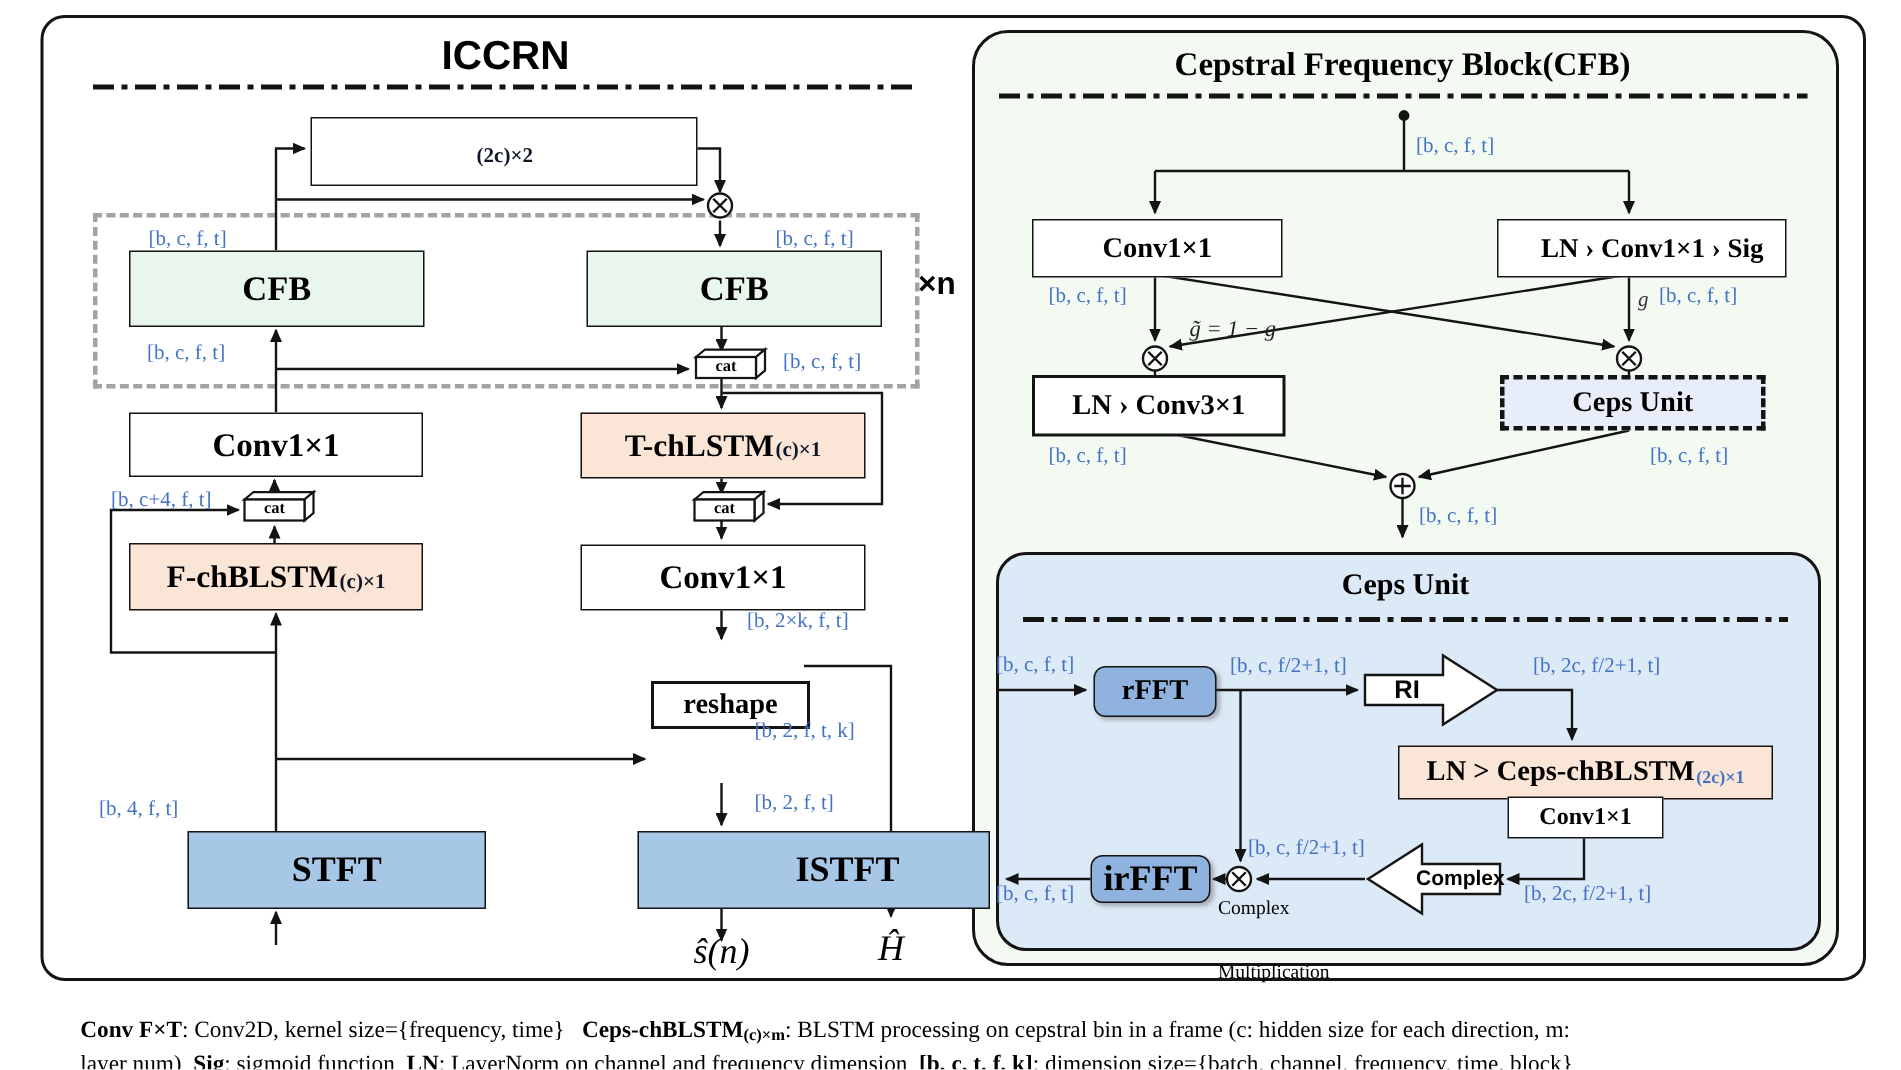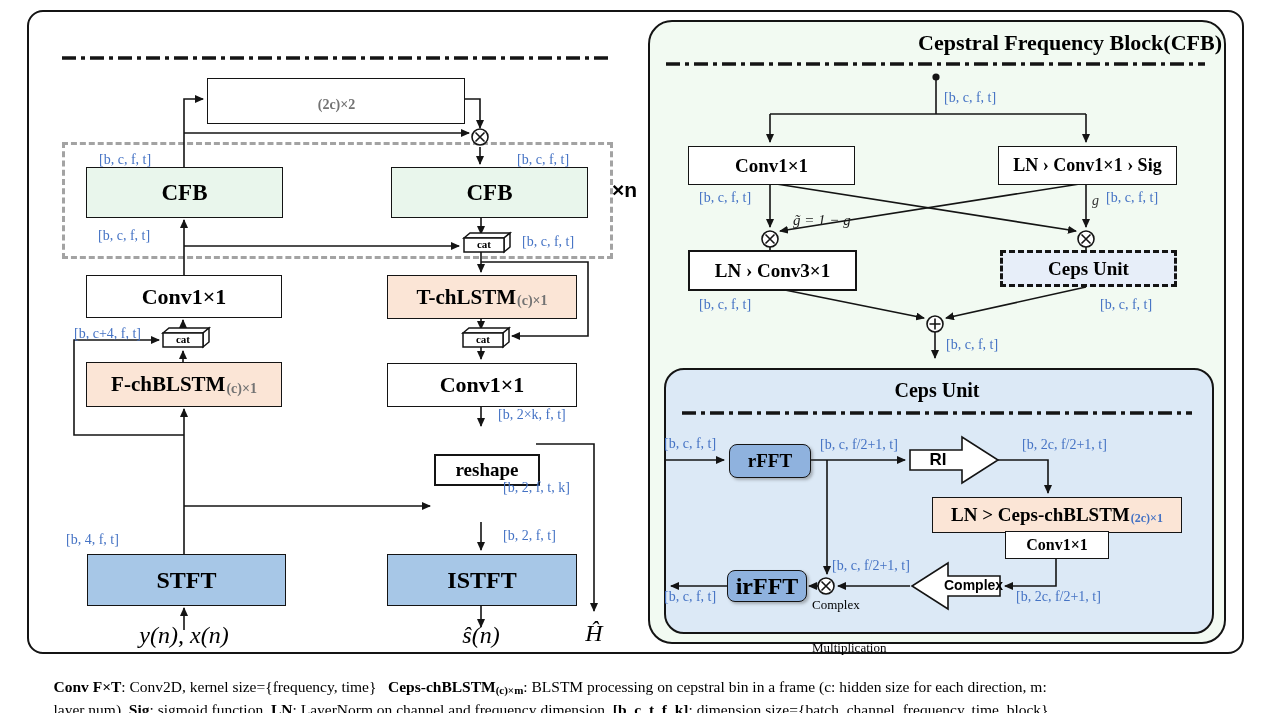--- a/index.html
+++ b/index.html
@@ -8,24 +8,24 @@
   .abs{position:absolute;}
   #outer-border{left:27px;top:10px;width:1213px;height:640px;border:2.5px solid #141414;border-radius:16px;}
   #green-panel{left:648px;top:20px;width:574px;height:620px;background:#f2faf2;border:2px solid #141414;border-radius:24px;}
   #blue-panel{left:664px;top:368px;width:546px;height:262px;background:#dce9f6;border:2px solid #141414;border-radius:20px;}
   #dashed-box{left:62px;top:142px;width:545px;height:111px;border:3px dashed #a3a3a3;}
   svg.layer{left:0;top:0;width:1267px;height:713px;pointer-events:none;}
   .box{position:absolute;display:flex;align-items:center;justify-content:center;
        background:#ffffff;border:1.9px solid #141414;color:#000;font-weight:bold;white-space:nowrap;}
   .green{background:#e9f6ec;}
   .peach{background:#fbe5d6;text-align:center;}
-  .bluebox{background:#a7c7e7;}
+  .bluebox{background:#a7c7e7;margin-left:38px;}
   .bluernd{background:#8fb2de;border-radius:8px;box-shadow:2px 2px 3px rgba(60,60,60,.35);}
   .dashfill{background:#e7eef9;border:3.4px dashed #141414;}
-  .sub{font-size:14px;color:#737373;font-weight:bold;position:relative;top:4px;margin-left:1px;}
+  .sub{font-size:14px;color:#0f172a;font-weight:bold;position:relative;top:4px;margin-left:1px;}
   .sub2{font-size:12px;color:#4472c4;font-weight:bold;position:relative;top:3px;margin-left:1px;}
   .dim{position:absolute;font-size:14px;color:#4472c4;white-space:nowrap;}
   .sans{font-family:"Liberation Sans",sans-serif;}
   .mathit{font-style:italic;}
   .title{position:absolute;font-weight:bold;white-space:nowrap;}
   .note{position:absolute;font-size:13px;color:#000;white-space:nowrap;}
   .caption-line{position:absolute;font-size:15.5px;color:#000;white-space:pre;}
 </style>
 </head>
 <body>
@@ -141,20 +141,21 @@
 
     <g>
       <polygon points="910,450 962,450 962,437 998,460 962,483 962,470 910,470" fill="#ffffff" stroke="#141414" stroke-width="1.6"></polygon>
     </g>
 
     <g>
       <polygon points="1000,576 948,576 948,563 912,586 948,609 948,596 1000,596" fill="#ffffff" stroke="#141414" stroke-width="1.6"></polygon>
     </g>
   </svg>
 
+  <div class="title sans" style="left:272px;top:22px;width:130px;text-align:center;font-size:27px;">ICCRN</div>
 
   <div class="box" style="left:207px;top:78px;width:256px;height:44px;font-size:22px;">
       <span class="sub">(2c)×2</span>
   </div>
 
   <div class="dim" style="left:99px;top:152px;">[b, c, f, t]</div>
   <div class="dim" style="left:517px;top:152px;">[b, c, f, t]</div>
 
   <div class="box green" style="left:86px;top:167px;width:195px;height:49px;font-size:23px;">
       <span>CFB</span>
@@ -194,36 +195,35 @@
       <span>reshape</span>
     </div>
   <div class="dim" style="left:503px;top:466px;margin-top:14px;">[b, 2, f, t, k]</div>
 
   <div class="dim" style="left:503px;top:528px;">[b, 2, f, t]</div>
   <div class="dim" style="left:66px;top:532px;">[b, 4, f, t]</div>
 
   <div class="box bluebox" style="left:87px;top:554px;width:197px;height:50px;font-size:24px;">
       <span>STFT</span>
     </div>
-  <div class="box bluebox" style="left:387px;top:554px;width:188px;height:50px;font-size:24px;">
+  <div class="box bluebox" style="left:387px;top:554px;width:188px;height:50px;font-size:24px;padding-left:45px;">
       <span>ISTFT</span>
     </div>
 
-  <div class="title mathit" style="left:109px;top:622px;width:150px;text-align:center;font-size:24px;font-weight:normal;">y(n), x(n)</div>
   <div class="title mathit" style="left:450px;top:622px;width:62px;text-align:center;font-size:24px;font-weight:normal;">ŝ(n)</div>
   <div class="title mathit" style="left:574px;top:620px;width:40px;text-align:center;font-size:24px;font-weight:normal;">Ĥ</div>
 
-  <div class="title" style="left:648px;top:30px;width:574px;text-align:right;font-size:22px;">Cepstral Frequency Block(CFB)</div>
+  <div class="title" style="left:648px;top:30px;width:574px;text-align:center;font-size:22px;">Cepstral Frequency Block(CFB)</div>
 
   <div class="dim" style="left:944px;top:90px;">[b, c, f, t]</div>
 
   <div class="box" style="left:688px;top:146px;width:165px;height:37px;font-size:19px;">
       <span>Conv1×1</span>
     </div>
-  <div class="box" style="left:998px;top:146px;width:177px;height:37px;font-size:18px;">
+  <div class="box" style="left:998px;top:146px;width:177px;height:37px;font-size:18px;padding-left:14px;">
       <span>LN › Conv1×1 › Sig</span>
     </div>
 
   <div class="dim" style="left:699px;top:190px;">[b, c, f, t]</div>
   <div class="dim mathit" style="left:1092px;top:193px;color:#333;">g</div>
   <div class="dim" style="left:1106px;top:190px;">[b, c, f, t]</div>
   <div class="dim mathit" style="left:793px;top:212px;color:#222;font-size:15px;">g̃ = 1 − g</div>
 
   <div class="box" style="left:688px;top:250px;width:165px;height:37px;font-size:19px;border-width:2.2px;">
       <span>LN › Conv3×1</span>

